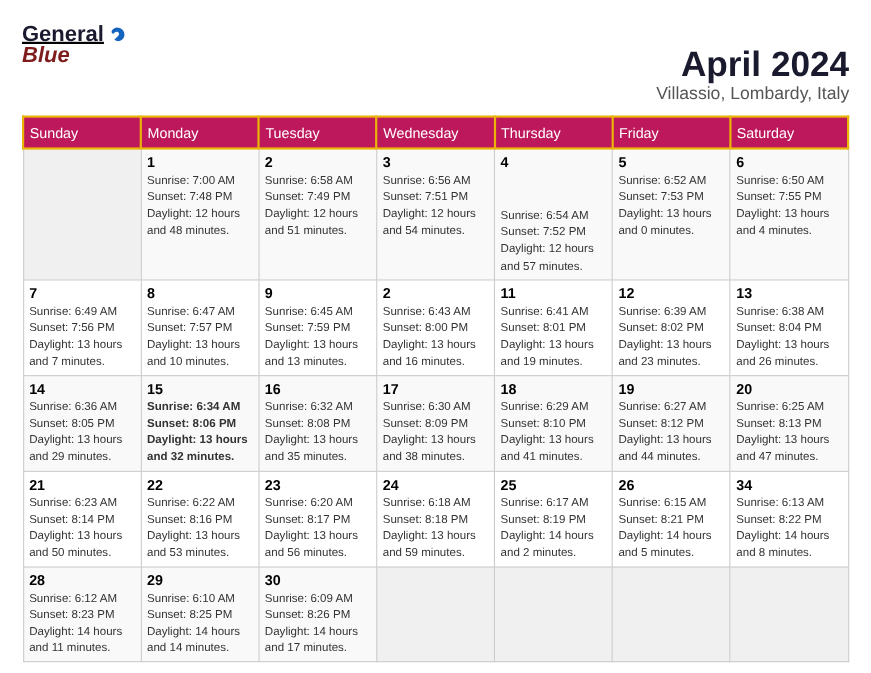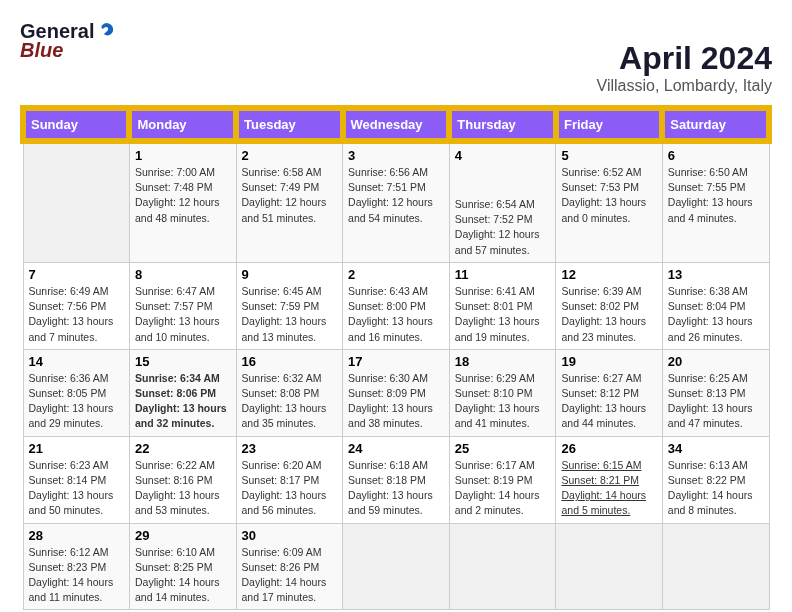--- a/index.html
+++ b/index.html
@@ -33,27 +33,27 @@
     .subtitle {
       font-size: 16px;
       color: #555;
     }
     table {
       width: 100%;
       border-collapse: collapse;
       font-size: 11px;
     }
     thead tr th {
-      background-color: #8b5cf6;
+      background-color: #be185d;
       color: #fff;
       text-align: left;
       padding: 6px 5px;
       font-size: 13px;
-      font-weight: bold;
-      border: 6px solid #eab308;
+      font-weight: normal;
+      border: 2px solid #eab308;
     }
     tbody tr td {
       border: 1px solid #ccc;
       vertical-align: top;
       padding: 4px 5px;
       height: 80px;
       width: 107px;
     }
     tbody tr td .day-num {
       font-weight: bold;
@@ -74,21 +74,21 @@
     }
     .empty-cell {
       background-color: #f0f0f0 !important;
     }
   </style>
 </head>
 <body>
 
 <div class="header-area">
   <div class="logo">
-    <div style="display:flex;align-items:flex-start;">
+    <div style="display:flex;align-items:center;text-decoration:underline;">
       <span style="font-size:20px;font-weight:bold;color:#1a1a2e;">General</span>
       <svg width="20" height="20" viewBox="0 0 20 20" style="margin-left:2px;vertical-align:middle;">
         <path d="M10 3 C14 3, 18 6, 17 11 C16 15, 11 17, 8 14 C10 12, 13 10, 12 8 C11 6, 8 7, 7 9 C5 8, 4 5, 10 3Z" fill="#1565c0"></path>
       </svg>
     </div>
     <span style="font-size:20px;font-weight:bold;color:#7f1d1d;margin-top:-4px;font-style:italic;">Blue</span>
   </div>
   <div class="title-area">
     <div class="month-title">April 2024</div>
     <div class="subtitle">Villassio, Lombardy, Italy</div>
@@ -286,21 +286,21 @@
         </td>
         <td>
           <span class="day-num">25</span>
           <div class="day-info" style="white-space: pre-line;">Sunrise: 6:17 AM
 Sunset: 8:19 PM
 Daylight: 14 hours
 and 2 minutes.</div>
         </td>
         <td>
           <span class="day-num">26</span>
-          <div class="day-info" style="white-space: pre-line; text-decoration: underline;">Sunrise: 6:15 AM
+          <div class="day-info" style="white-space: pre-line;">Sunrise: 6:15 AM
 Sunset: 8:21 PM
 Daylight: 14 hours
 and 5 minutes.</div>
         </td>
         <td>
           <span class="day-num">34</span>
           <div class="day-info" style="white-space: pre-line;">Sunrise: 6:13 AM
 Sunset: 8:22 PM
 Daylight: 14 hours
 and 8 minutes.</div>

